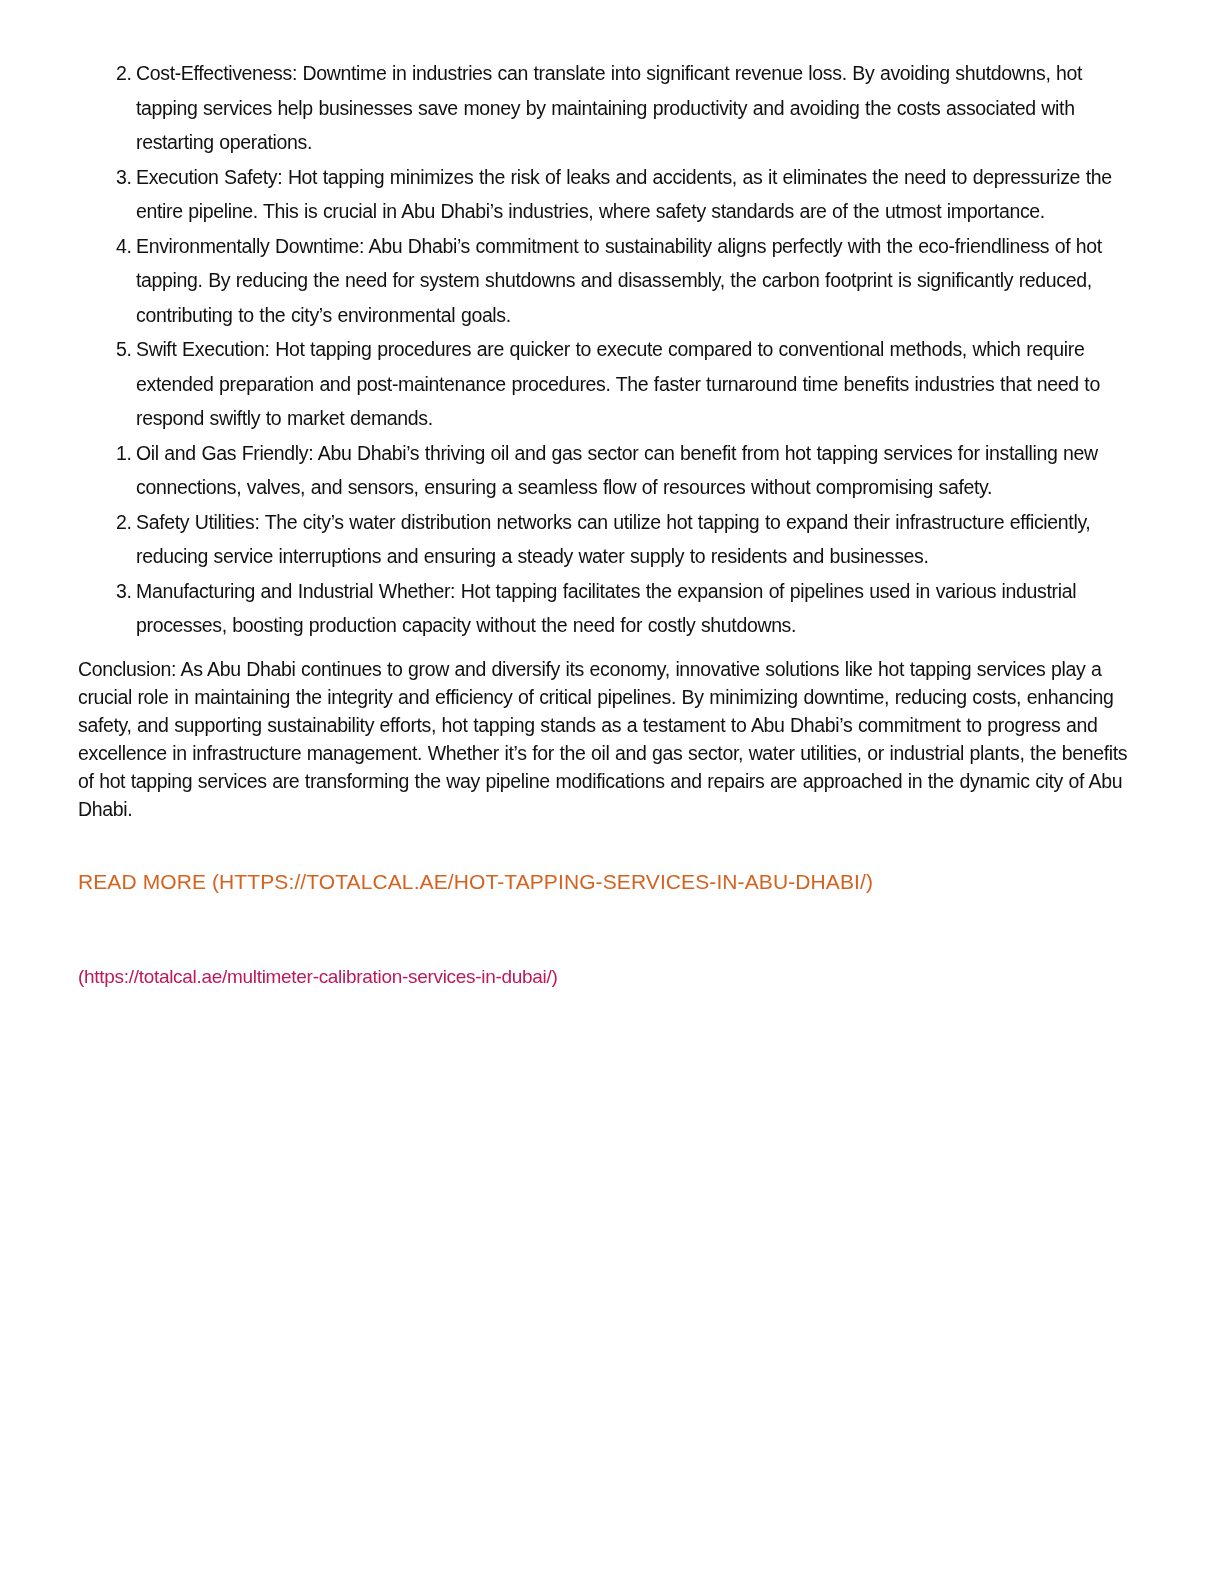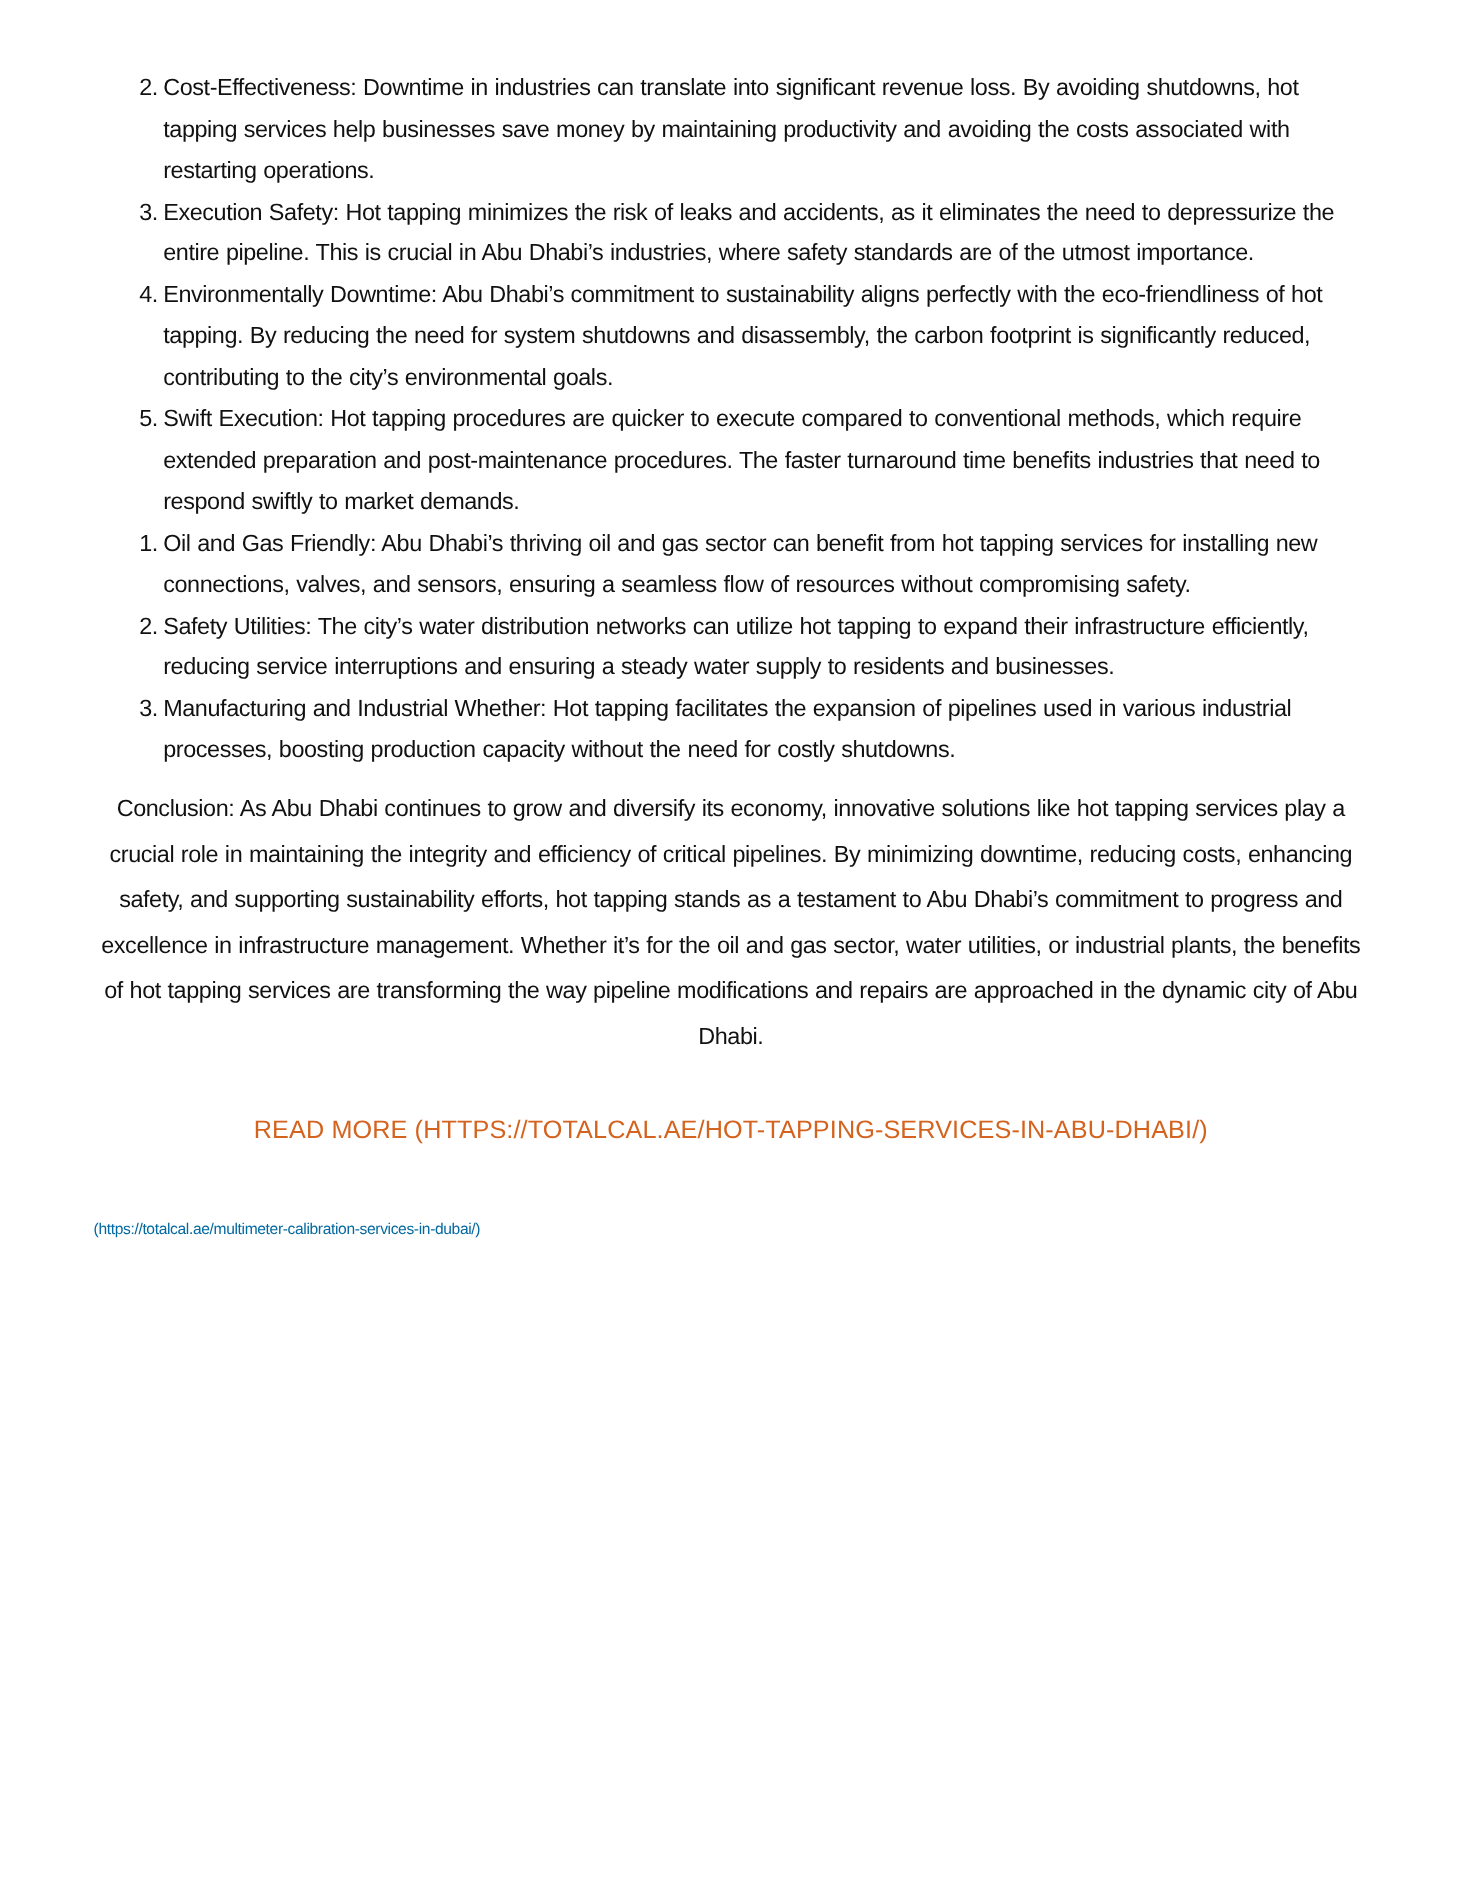--- a/index.html
+++ b/index.html
@@ -46,38 +46,36 @@
   .heading {
     font-weight: bold;
     margin-top: 11px;
     margin-bottom: 12px;
   }
   .list-apps {
     margin-top: 0;
   }
   .conclusion {
     margin-top: 12px;
-    line-height: 38px;
-    text-align: center;
+    line-height: 28px;
   }
   .read-more {
     display: block;
     margin-top: 44px;
     font-size: 21px;
     color: #d4631f;
     letter-spacing: 0.1px;
     text-decoration: none;
     line-height: 30px;
-    text-align: center;
   }
   .next-link {
     display: block;
-    margin-top: 52px;
-    font-size: 13px;
-    color: #0369a1;
+    margin-top: 65px;
+    font-size: 19px;
+    color: #be185d;
     text-decoration: none;
     letter-spacing: -0.3px;
     line-height: 30px;
   }
 </style>
 </head>
 <body>
 
 <div class="page">
 

